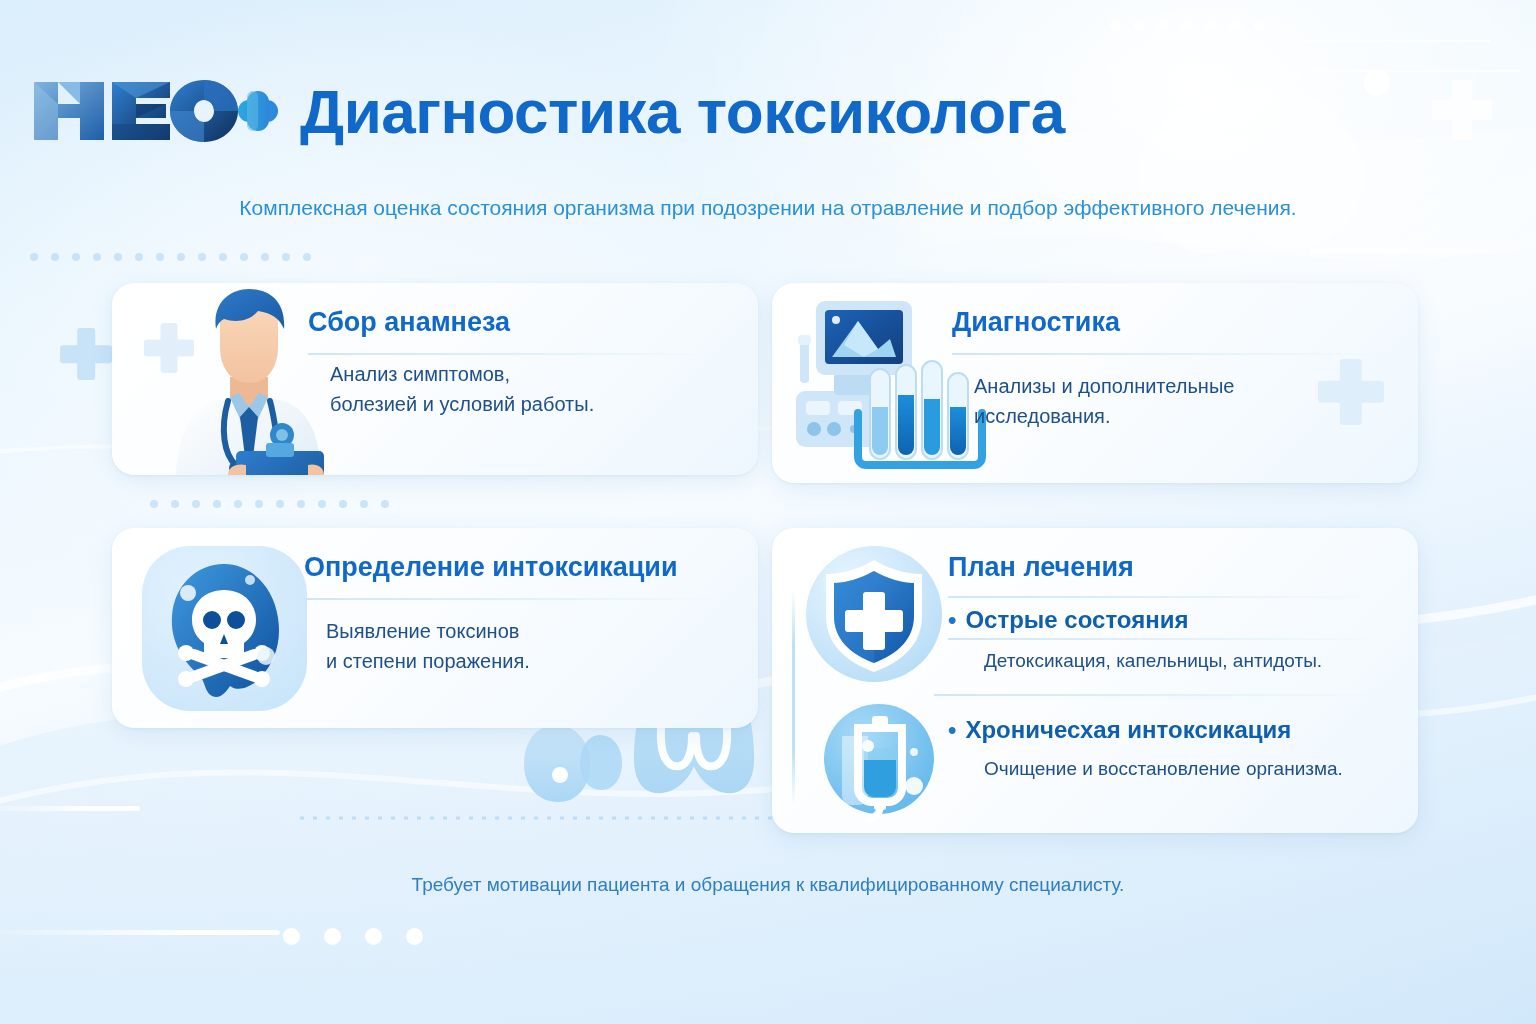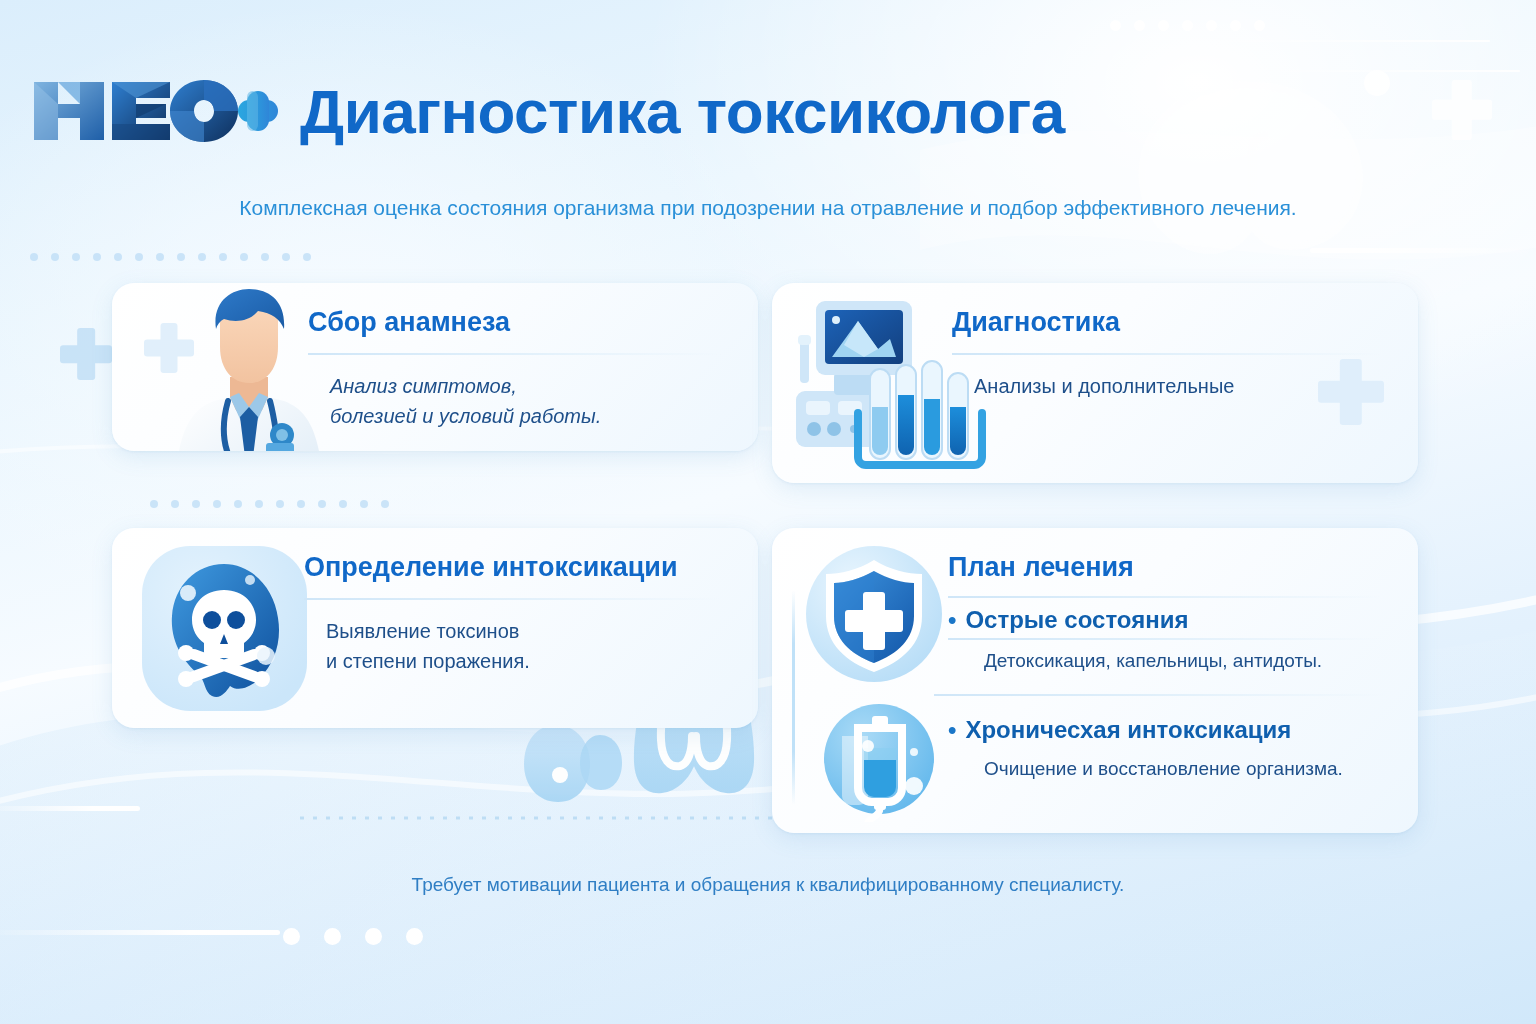--- a/index.html
+++ b/index.html
@@ -64,21 +64,21 @@
     position: absolute;
     background: linear-gradient(135deg, #ffffff 0%, #fbfdff 45%, #eef7fe 100%);
     border-radius: 22px;
     box-shadow: 0 6px 22px rgba(80,150,200,.13), 0 1px 3px rgba(80,150,200,.10);
     overflow: hidden;
   }
   .card .crossdeco {
     position: absolute; color: #dcedfb; opacity: .85;
   }
 
-  #card-anamnesis { left: 112px; top: 283px; width: 646px; height: 168px; }
+  #card-anamnesis { left: 112px; top: 283px; width: 646px; height: 192px; }
   #card-diagnostics { left: 772px; top: 283px; width: 646px; height: 200px; }
   #card-intox { left: 112px; top: 528px; width: 646px; height: 200px; }
   #card-plan { left: 772px; top: 528px; width: 646px; height: 305px; }
 
   .card-title {
     position: absolute; font-size: 27px; font-weight: bold; color: #1068c8;
     white-space: nowrap;
   }
   .rule {
     position: absolute; height: 2px;
@@ -328,21 +328,21 @@
 
         <rect x="82" y="162" width="88" height="62" rx="5" fill="url(#board)"></rect>
         <rect x="112" y="154" width="28" height="14" rx="3" fill="#55a8e0"></rect>
         <path d="M74,186 C74,178 82,174 92,176 L92,208 C82,210 74,204 74,196 Z" fill="#f2c3a0"></path>
         <path d="M170,186 C170,178 162,174 154,176 L154,208 C162,210 170,204 170,196 Z" fill="#f2c3a0"></path>
       </svg>
     </div>
 
     <div class="card-title" style="left:196px; top:24px;">Сбор анамнеза</div>
     <div class="rule" style="left:196px; top:70px; width:414px;"></div>
-    <div class="card-body" style="left:218px; top:88px;font-style:italic;">
+    <div class="card-body" style="left:218px; top:76px;">
       <span class="ln">Анализ симптомов,</span>
       <span class="ln">болезией и условий работы.</span>
     </div>
   </div>
 
   <div class="card" id="card-diagnostics">
     <div class="bigcross crossdeco" style="right:34px; top:76px; width:66px; height:66px;"></div>
 
     <div class="iconwrap" style="left:20px; top:12px; width:200px; height:180px;">
       <svg viewBox="0 0 200 180" width="200" height="180" xmlns="http://www.w3.org/2000/svg">
@@ -387,20 +387,21 @@
         </g>
 
         <path d="M66,118 L66,162 A8,8 0 0 0 74,170 L182,170 A8,8 0 0 0 190,162 L190,118" fill="none" stroke="#33a2e2" stroke-width="8" stroke-linecap="round"></path>
       </svg>
     </div>
 
     <div class="card-title" style="left:180px; top:24px;">Диагностика</div>
     <div class="rule" style="left:180px; top:70px; width:430px;"></div>
     <div class="card-body" style="left:202px; top:88px;">
       <span class="ln">Анализы и дополнительные</span>
+      <span class="ln">исследования.</span>
     </div>
   </div>
 
   <div class="card" id="card-intox">
     <div class="iconwrap" style="left:30px; top:18px; width:165px; height:165px;">
       <svg viewBox="0 0 165 165" width="165" height="165" xmlns="http://www.w3.org/2000/svg">
         <defs>
           <radialGradient id="blobbg" cx="35%" cy="28%" r="80%">
             <stop offset="0%" stop-color="#e3f2fd"></stop>
               <stop offset="100%" stop-color="#cbe6fa"></stop>

